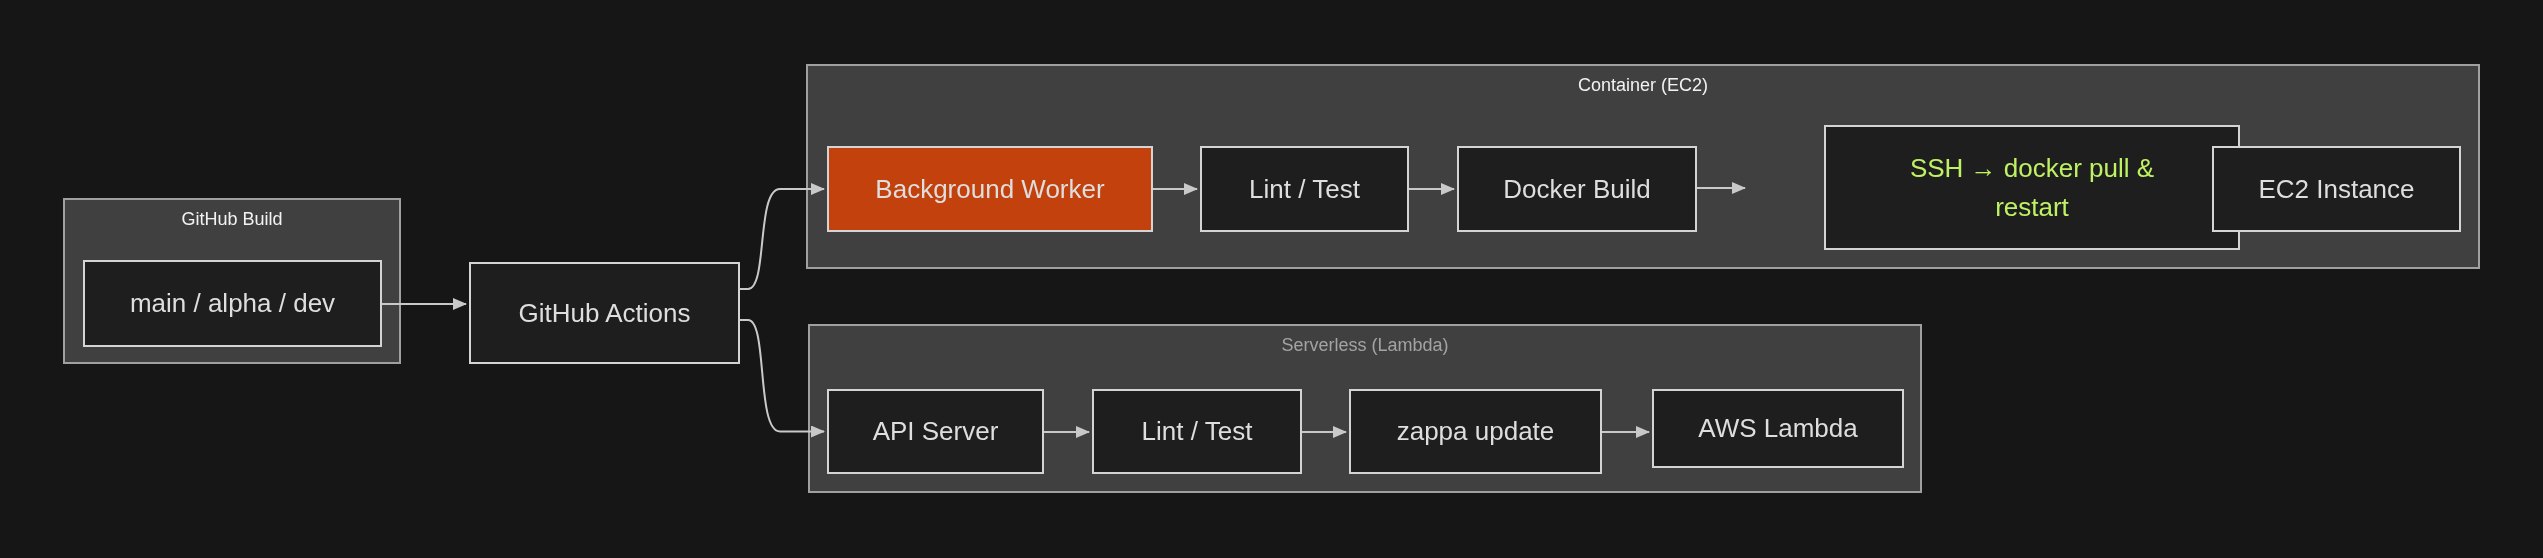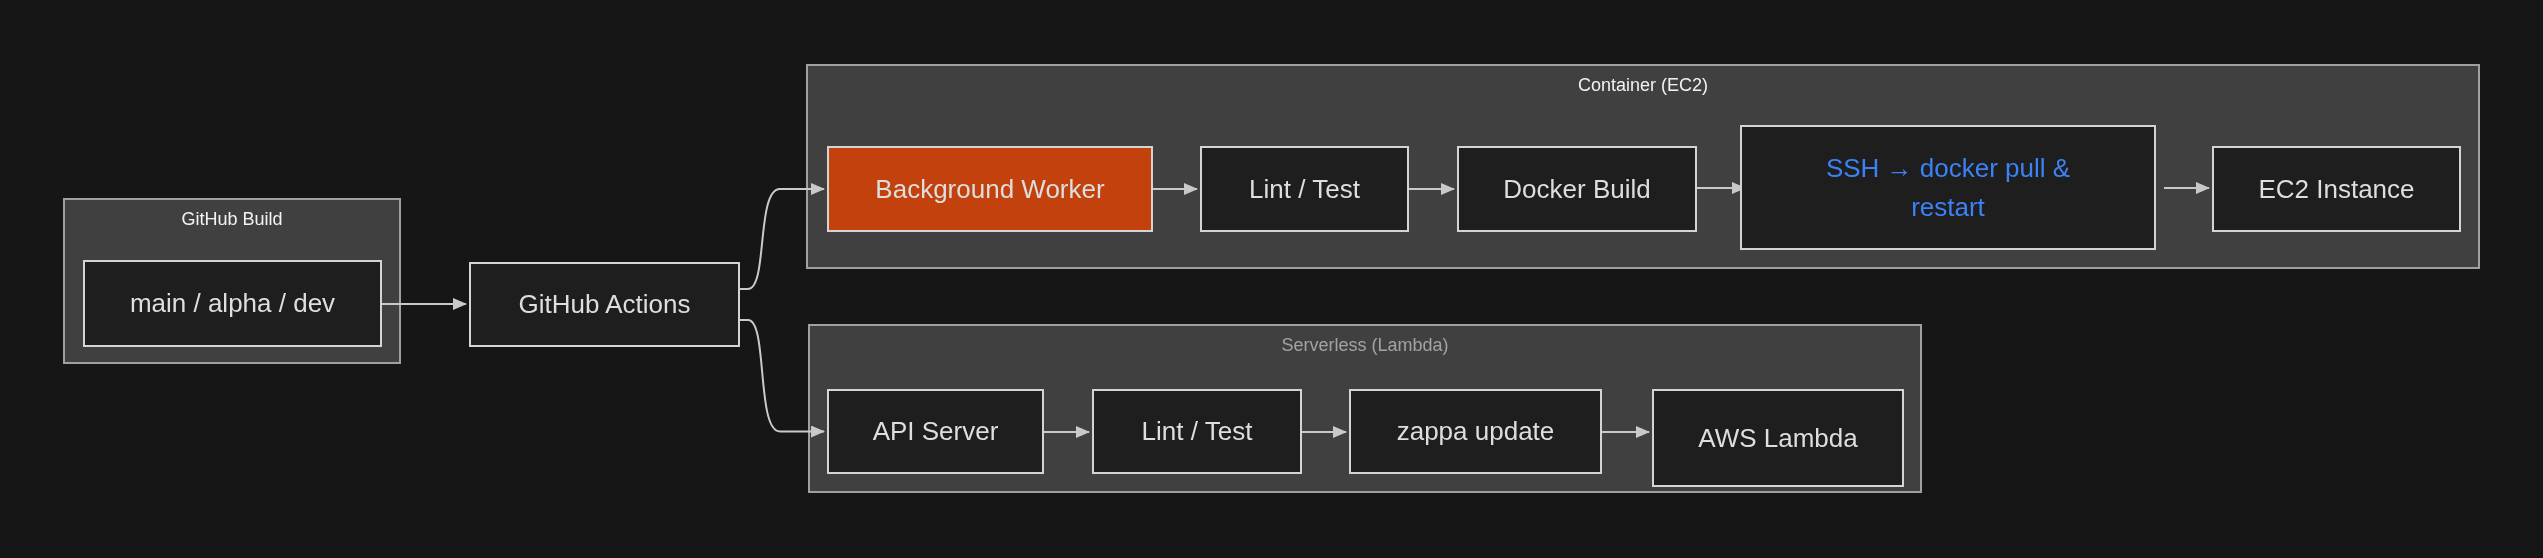--- a/index.html
+++ b/index.html
@@ -42,44 +42,44 @@
       <path d="M 1409 189 L 1454 189" fill="none" stroke="#c9c9c9" stroke-width="2" marker-end="url(#arrowhead)"></path>
       <path d="M 1665 188 L 1745 188" fill="none" stroke="#c9c9c9" stroke-width="2" marker-end="url(#arrowhead)"></path>
       <path d="M 2164 188 L 2209 188" fill="none" stroke="#c9c9c9" stroke-width="2" marker-end="url(#arrowhead)"></path>
       <path d="M 1044 432 L 1089 432" fill="none" stroke="#c9c9c9" stroke-width="2" marker-end="url(#arrowhead)"></path>
       <path d="M 1302 432 L 1346 432" fill="none" stroke="#c9c9c9" stroke-width="2" marker-end="url(#arrowhead)"></path>
       <path d="M 1602 432 L 1649 432" fill="none" stroke="#c9c9c9" stroke-width="2" marker-end="url(#arrowhead)"></path>
     </svg>
     <div class="node" style="left: 83px; top: 260px; width: 299px; height: 87px; background: rgb(30, 30, 30); border-color: rgb(212, 212, 212); color: rgb(222, 222, 222);">
       <span class="node-label">main / alpha / dev</span>
     </div>
-    <div class="node" style="left: 469px; top: 262px; width: 271px; height: 85px; background: rgb(30, 30, 30); border-color: rgb(212, 212, 212); color: rgb(222, 222, 222); justify-content: center;">
+    <div class="node" style="left: 469px; top: 262px; width: 271px; height: 102px; background: rgb(30, 30, 30); border-color: rgb(212, 212, 212); color: rgb(222, 222, 222); justify-content: center;">
       <span class="node-label">GitHub Actions</span>
     </div>
     <div class="node" style="left: 827px; top: 146px; width: 326px; height: 86px; background: #c2410c; border-color: rgb(212, 212, 212); color: rgb(222, 222, 222);">
       <span class="node-label">Background Worker</span>
     </div>
     <div class="node" style="left: 1200px; top: 146px; width: 209px; height: 86px; background: rgb(30, 30, 30); border-color: rgb(212, 212, 212); color: rgb(222, 222, 222);">
       <span class="node-label">Lint / Test</span>
     </div>
     <div class="node" style="left: 1457px; top: 146px; width: 240px; height: 86px; background: rgb(30, 30, 30); border-color: rgb(212, 212, 212); color: rgb(222, 222, 222);">
       <span class="node-label">Docker Build</span>
     </div>
-    <div class="node" style="left: 1740px; top: 125px; width: 416px; height: 125px; background: rgb(30, 30, 30); border-color: rgb(212, 212, 212); color: #3b82f6;">
+    <div class="node" style="left: 1824px; top: 125px; width: 416px; height: 125px; background: rgb(30, 30, 30); border-color: rgb(212, 212, 212); color: #bef264;">
       <span class="node-label">SSH → docker pull &amp;
 restart</span>
     </div>
     <div class="node" style="left: 2212px; top: 146px; width: 249px; height: 86px; background: rgb(30, 30, 30); border-color: rgb(212, 212, 212); color: rgb(222, 222, 222);">
       <span class="node-label">EC2 Instance</span>
     </div>
     <div class="node" style="left: 827px; top: 389px; width: 217px; height: 85px; background: rgb(30, 30, 30); border-color: rgb(212, 212, 212); color: rgb(222, 222, 222);">
       <span class="node-label">API Server</span>
     </div>
     <div class="node" style="left: 1092px; top: 389px; width: 210px; height: 85px; background: rgb(30, 30, 30); border-color: rgb(212, 212, 212); color: rgb(222, 222, 222);">
       <span class="node-label">Lint / Test</span>
     </div>
     <div class="node" style="left: 1349px; top: 389px; width: 253px; height: 85px; background: rgb(30, 30, 30); border-color: rgb(212, 212, 212); color: rgb(222, 222, 222);">
       <span class="node-label">zappa update</span>
     </div>
-    <div class="node" style="left: 1652px; top: 389px; width: 252px; height: 98px; background: rgb(30, 30, 30); border-color: rgb(212, 212, 212); color: rgb(222, 222, 222);">
+    <div class="node" style="left: 1652px; top: 389px; width: 252px; height: 79px; background: rgb(30, 30, 30); border-color: rgb(212, 212, 212); color: rgb(222, 222, 222);">
       <span class="node-label">AWS Lambda</span>
     </div>
   </div>
 
 </body></html>

